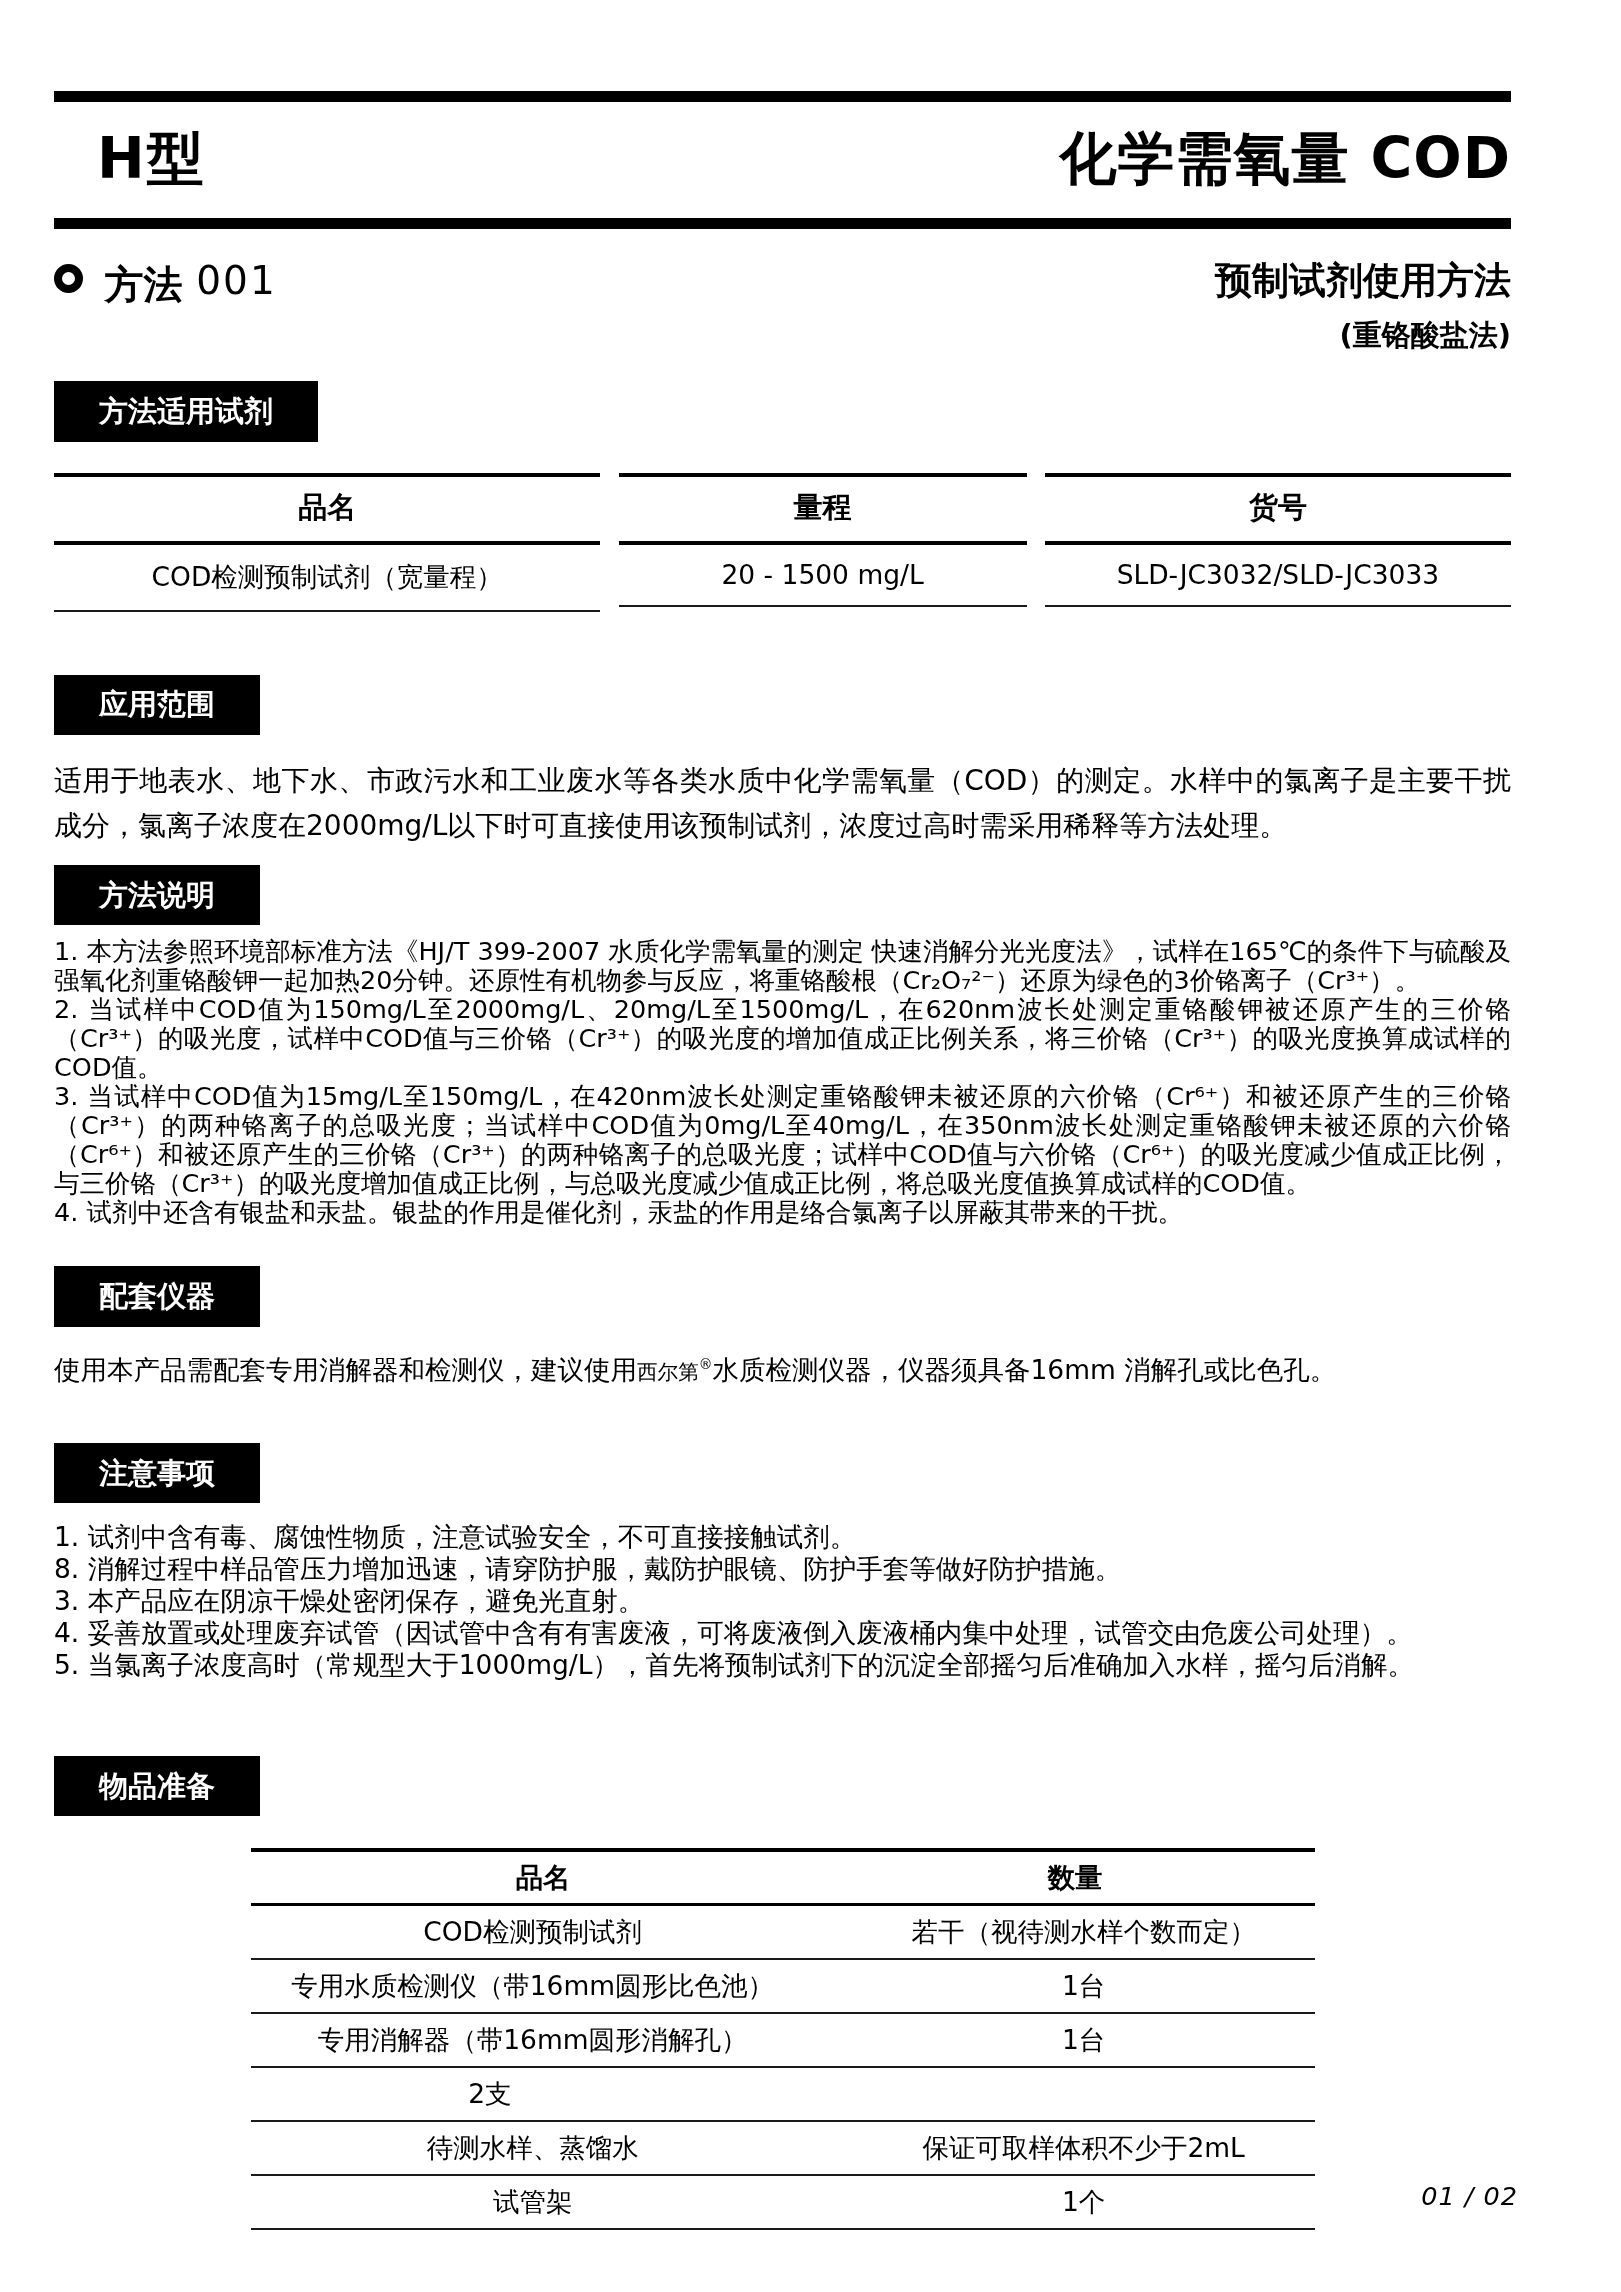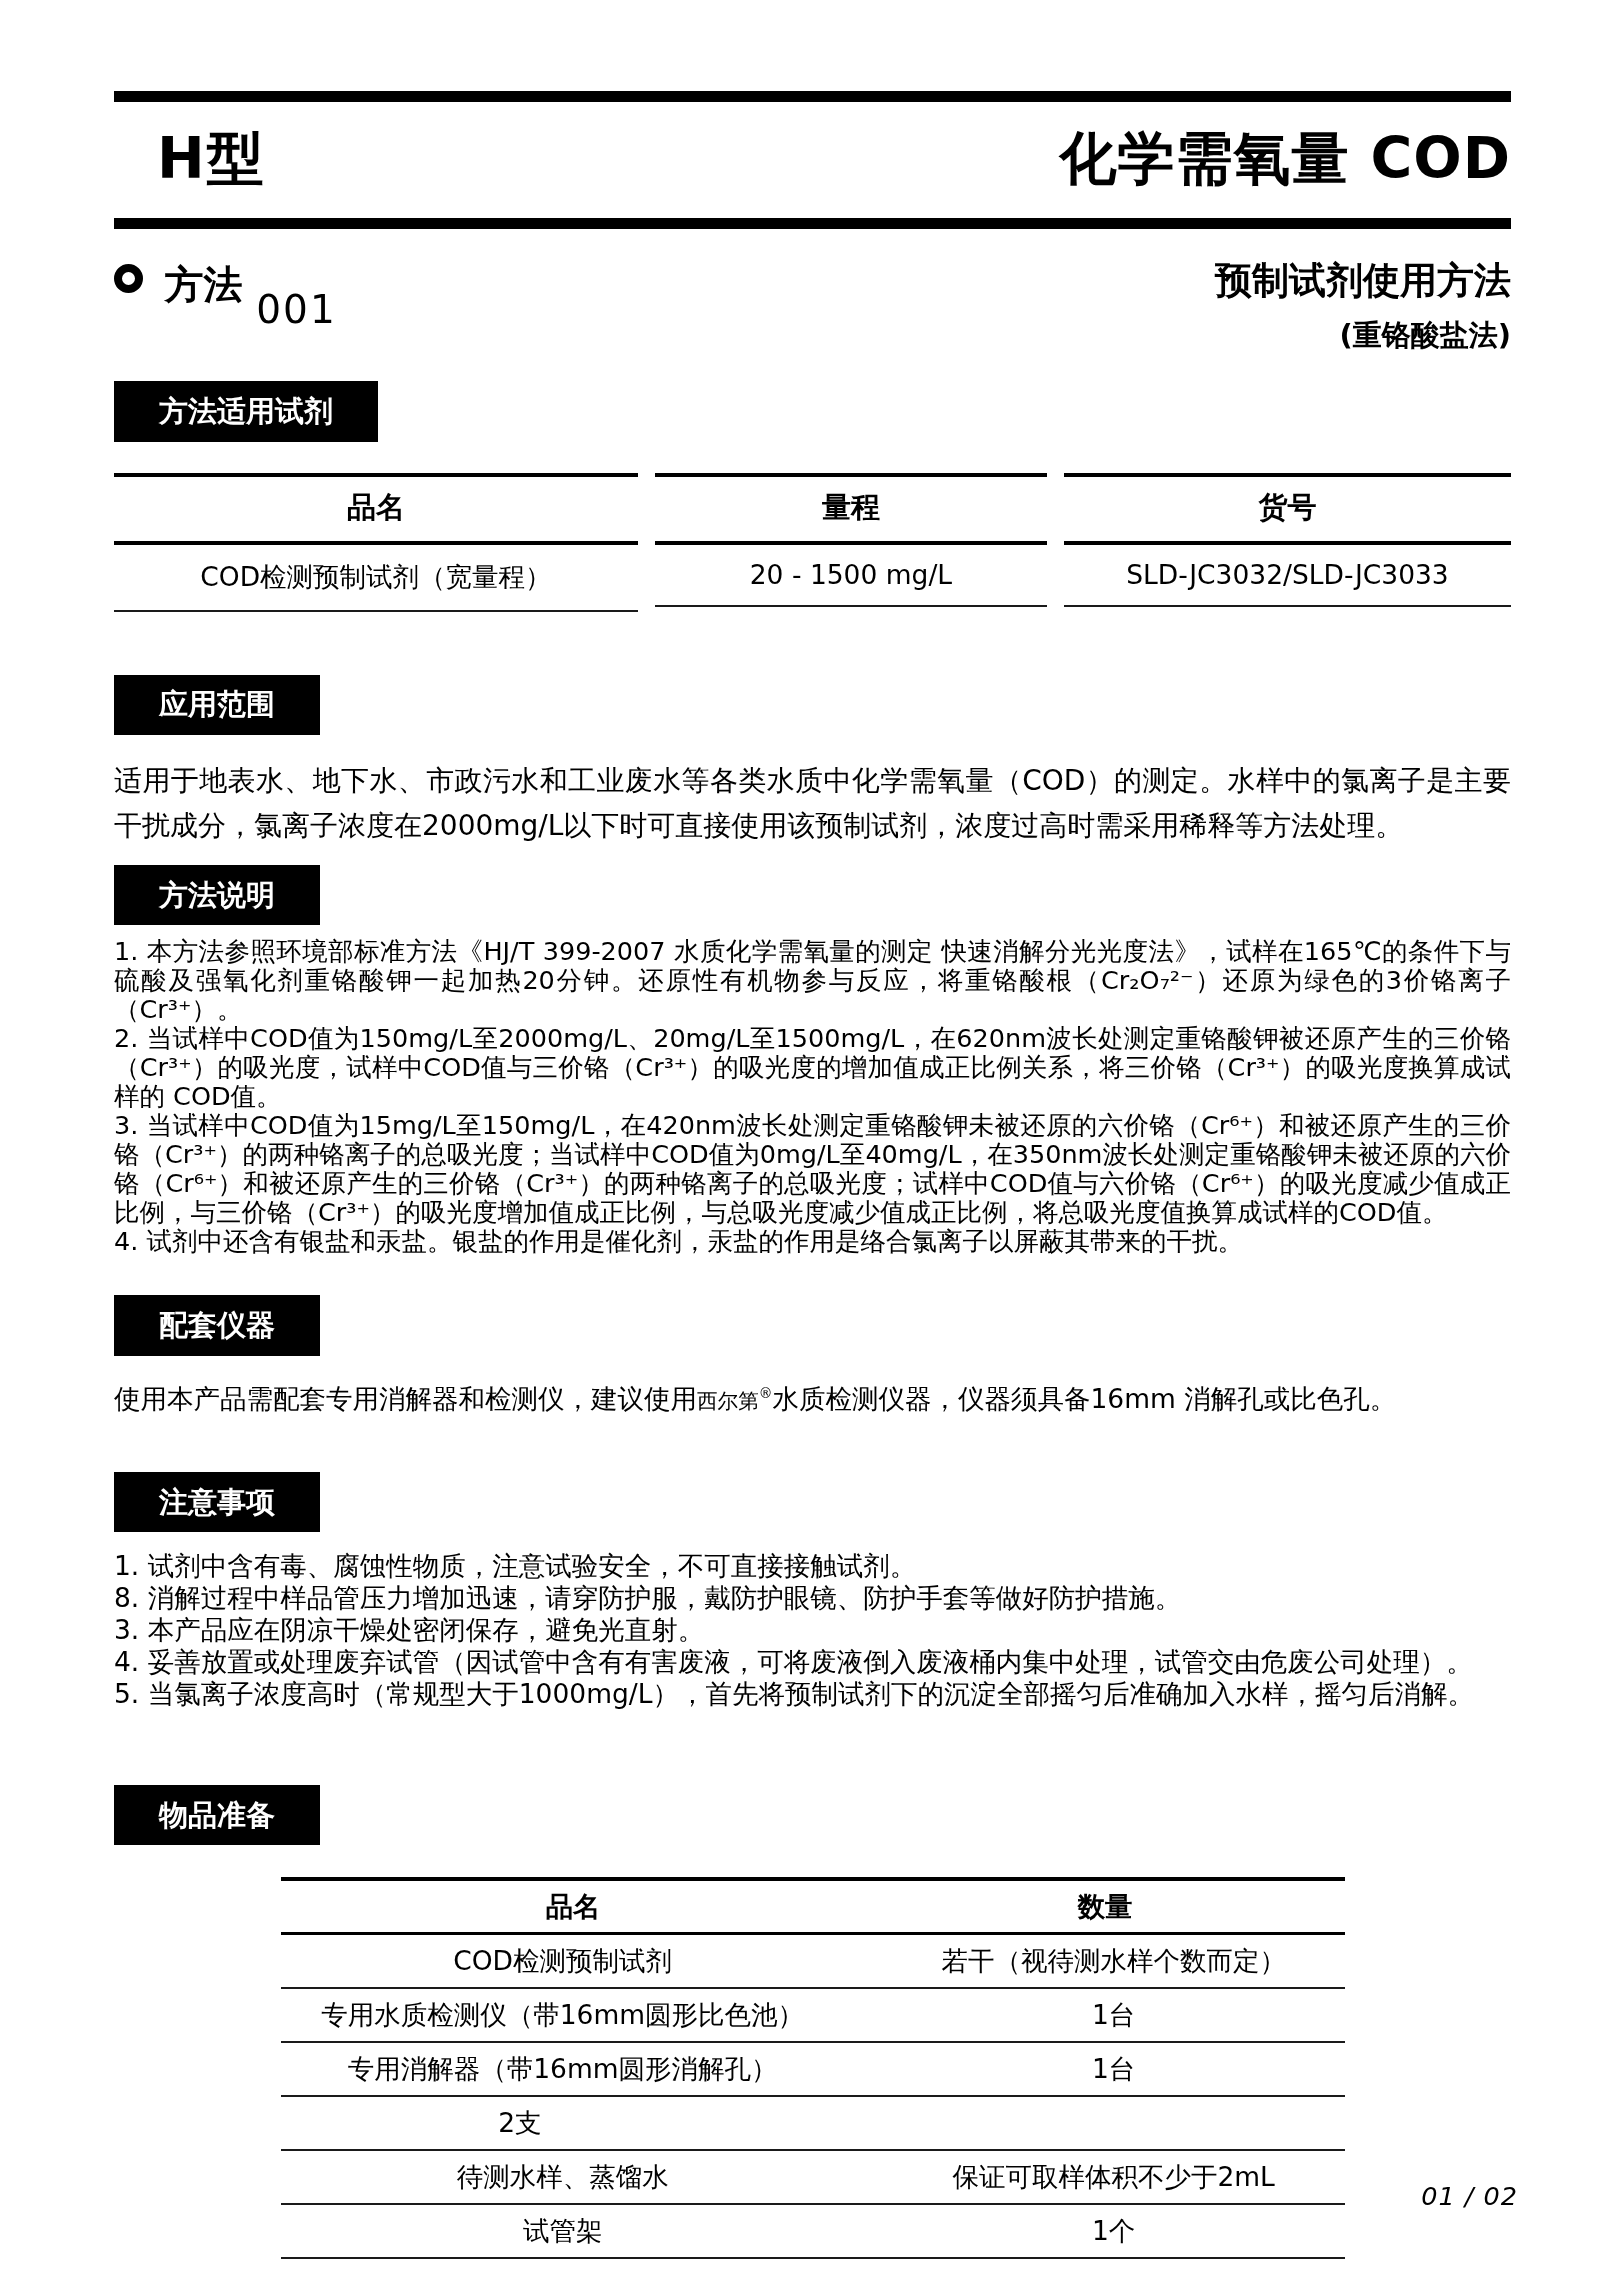--- a/index.html
+++ b/index.html
@@ -6,41 +6,41 @@
   html, body { background: #e8e8e8; }
   body { font-family: "DejaVu Sans", "Liberation Sans", sans-serif; color: #000; }
   .page {
     position: relative;
     width: 1621px;
     height: 2293px;
     margin: 0 auto;
     background: #fff;
     overflow: hidden;
   }
-  .content { padding: 0 110px 0 114px; }
+  .content { padding: 0 110px 0 54px; }
 
   
   .bar { height: 10.8px; background: #000; }
   .bar-top { margin-top: 91px; }
   .header-row {
     display: flex; justify-content: space-between; align-items: center;
     height: 116px;
   }
   .brand-model { font-size: 57px; font-weight: bold; padding-left: 43px; letter-spacing: 2px; }
   .doc-title { font-size: 57px; font-weight: bold; letter-spacing: 1px; }
 
   
   .method-row { display: flex; justify-content: space-between; margin-top: 27.4px; }
   .method-left { display: flex; align-items: flex-start; padding-top: 2px; text-align: right; }
   .ring {
     width: 29px; height: 29px; border: 8.8px solid #000; border-radius: 50%;
     margin-top: 5.9px; margin-right: 21.6px;
   }
   .method-label { font-size: 39px; font-weight: bold; }
-  .method-number { font-size: 39px; font-weight: normal; margin-left: 13.7px; letter-spacing: 2px; margin-top: 29px; }
+  .method-number { font-size: 39px; font-weight: normal; margin-left: 13.7px; letter-spacing: 2px; }
   .method-right { text-align: right; }
   .usage-title { font-size: 37px; font-weight: bold; }
   .usage-subtitle { font-size: 29px; font-weight: bold; margin-top: 9.8px; }
 
   
   .section-label-wrap { line-height: 0; }
   .section-label {
     display: inline-block; background: #000; color: #fff;
     font-size: 29px; font-weight: bold; line-height: 33px;
     padding: 13.7px 45px; text-align: center;

